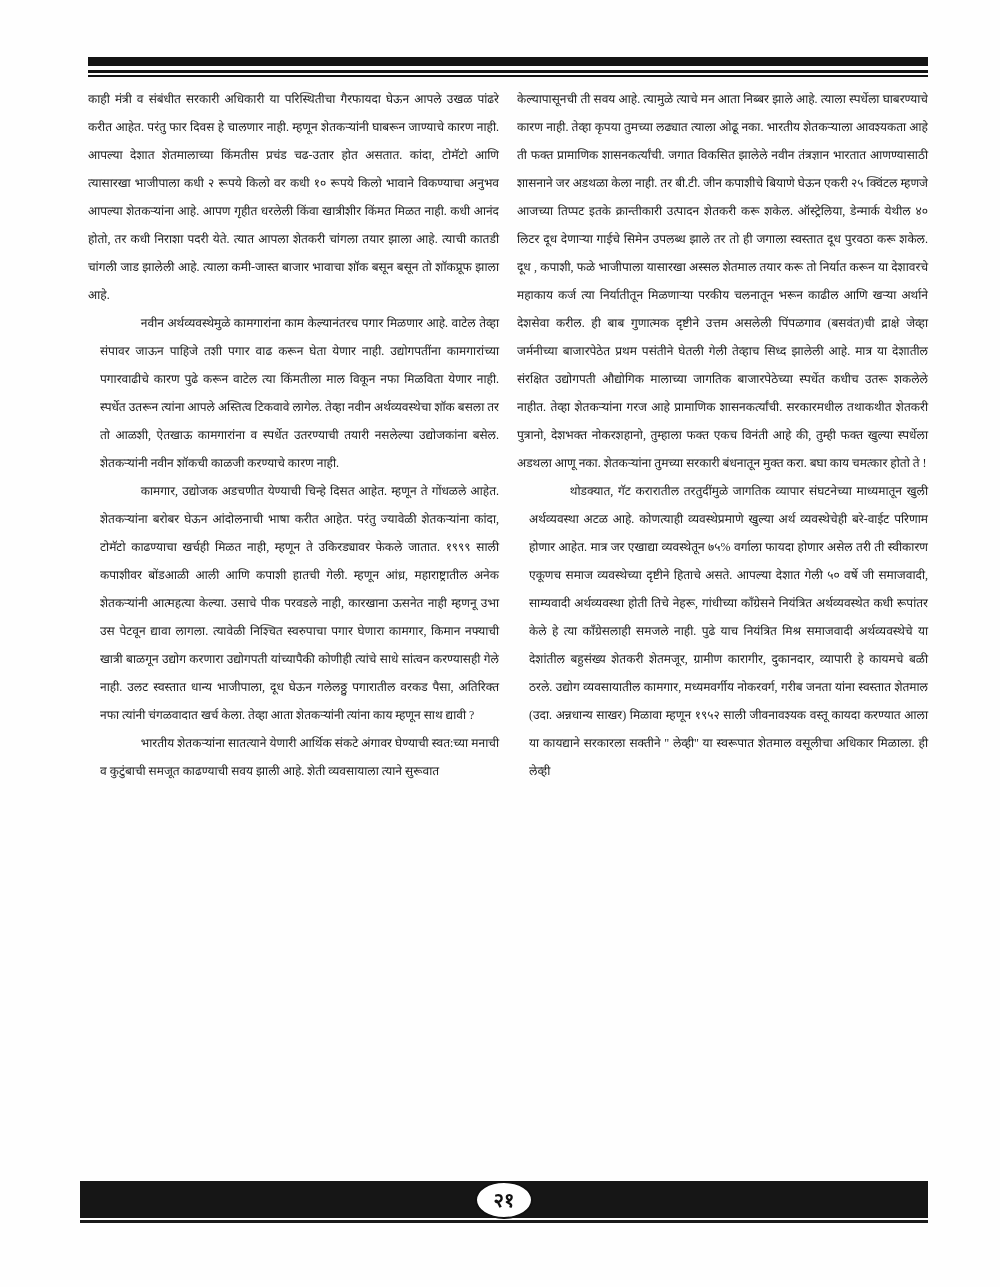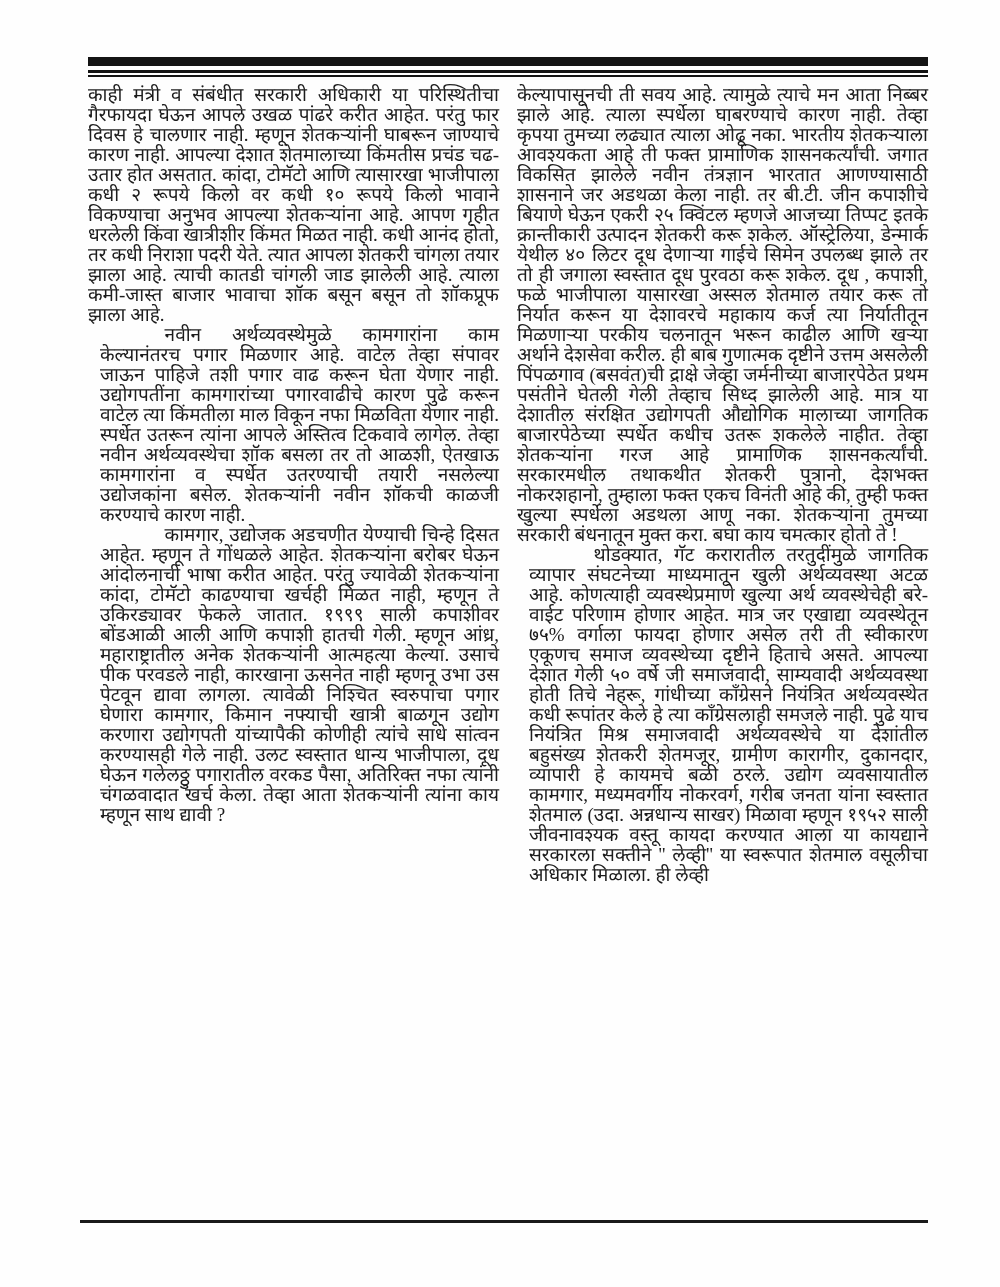--- a/index.html
+++ b/index.html
@@ -39,22 +39,22 @@
   }
 
   .columns {
     display: flex;
     gap: 18px;
     margin-top: 8px;
   }
 
   .col {
     flex: 1 1 0;
-    font-size: 19px;
-    line-height: 20px;
+    font-size: 12px;
+    line-height: 28px;
     text-align: justify;
   }
 
   .para {
     margin: 0;
   }
 
   .para.indent {
     text-indent: 3.4em;
     margin-left: 12px;
@@ -108,25 +108,31 @@
 
     <div class="rule-thick"></div>
     <div class="rule-double"></div>
 
     <div class="columns">
 
       <div class="col">
         <p class="para">काही मंत्री व संबंधीत सरकारी अधिकारी या परिस्थितीचा गैरफायदा घेऊन आपले उखळ पांढरे करीत आहेत. परंतु फार दिवस हे चालणार नाही. म्हणून शेतकऱ्यांनी घाबरून जाण्याचे कारण नाही. आपल्या देशात शेतमालाच्या किंमतीस प्रचंड चढ-उतार होत असतात. कांदा, टोमॅटो आणि त्यासारखा भाजीपाला कधी २ रूपये किलो वर कधी १० रूपये किलो भावाने विकण्याचा अनुभव आपल्या शेतकऱ्यांना आहे. आपण गृहीत धरलेली किंवा खात्रीशीर किंमत मिळत नाही. कधी आनंद होतो, तर कधी निराशा पदरी येते. त्यात आपला शेतकरी चांगला तयार झाला आहे. त्याची कातडी चांगली जाड झालेली आहे. त्याला कमी-जास्त बाजार भावाचा शॉक बसून बसून तो शॉकप्रूफ झाला आहे.</p>
         <p class="para indent">नवीन अर्थव्यवस्थेमुळे कामगारांना काम केल्यानंतरच पगार मिळणार आहे. वाटेल तेव्हा संपावर जाऊन पाहिजे तशी पगार वाढ करून घेता येणार नाही. उद्योगपतींना कामगारांच्या पगारवाढीचे कारण पुढे करून वाटेल त्या किंमतीला माल विकून नफा मिळविता येणार नाही. स्पर्धेत उतरून त्यांना आपले अस्तित्व टिकवावे लागेल. तेव्हा नवीन अर्थव्यवस्थेचा शॉक बसला तर तो आळशी, ऐतखाऊ कामगारांना व स्पर्धेत उतरण्याची तयारी नसलेल्या उद्योजकांना बसेल. शेतकऱ्यांनी नवीन शॉकची काळजी करण्याचे कारण नाही.</p>
         <p class="para indent">कामगार, उद्योजक अडचणीत येण्याची चिन्हे दिसत आहेत. म्हणून ते गोंधळले आहेत. शेतकऱ्यांना बरोबर घेऊन आंदोलनाची भाषा करीत आहेत. परंतु ज्यावेळी शेतकऱ्यांना कांदा, टोमॅटो काढण्याचा खर्चही मिळत नाही, म्हणून ते उकिरड्यावर फेकले जातात. १९९९ साली कपाशीवर बोंडआळी आली आणि कपाशी हातची गेली. म्हणून आंध्र, महाराष्ट्रातील अनेक शेतकऱ्यांनी आत्महत्या केल्या. उसाचे पीक परवडले नाही, कारखाना ऊसनेत नाही म्हणनू उभा उस पेटवून द्यावा लागला. त्यावेळी निश्चित स्वरुपाचा पगार घेणारा कामगार, किमान नफ्याची खात्री बाळगून उद्योग करणारा उद्योगपती यांच्यापैकी कोणीही त्यांचे साधे सांत्वन करण्यासही गेले नाही. उलट स्वस्तात धान्य भाजीपाला, दूध घेऊन गलेलठ्ठु पगारातील वरकड पैसा, अतिरिक्त नफा त्यांनी चंगळवादात खर्च केला. तेव्हा आता शेतकऱ्यांनी त्यांना काय म्हणून साथ द्यावी ?</p>
+        <p class="para indent">भारतीय शेतकऱ्यांना सातत्याने येणारी आर्थिक संकटे अंगावर घेण्याची स्वत:च्या मनाची व कुटुंबाची समजूत काढण्याची सवय झाली आहे. शेती व्यवसायाला त्याने सुरूवात</p>
       </div>
 
       <div class="col">
         <p class="para">केल्यापासूनची ती सवय आहे. त्यामुळे त्याचे मन आता निब्बर झाले आहे. त्याला स्पर्धेला घाबरण्याचे कारण नाही. तेव्हा कृपया तुमच्या लढ्यात त्याला ओढू नका. भारतीय शेतकऱ्याला आवश्यकता आहे ती फक्त प्रामाणिक शासनकर्त्यांची. जगात विकसित झालेले नवीन तंत्रज्ञान भारतात आणण्यासाठी शासनाने जर अडथळा केला नाही. तर बी.टी. जीन कपाशीचे बियाणे घेऊन एकरी २५ क्विंटल म्हणजे आजच्या तिप्पट इतके क्रान्तीकारी उत्पादन शेतकरी करू शकेल. ऑस्ट्रेलिया, डेन्मार्क येथील ४० लिटर दूध देणाऱ्या गाईचे सिमेन उपलब्ध झाले तर तो ही जगाला स्वस्तात दूध पुरवठा करू शकेल. दूध , कपाशी, फळे भाजीपाला यासारखा अस्सल शेतमाल तयार करू तो निर्यात करून या देशावरचे महाकाय कर्ज त्या निर्यातीतून मिळणाऱ्या परकीय चलनातून भरून काढील आणि खऱ्या अर्थाने देशसेवा करील. ही बाब गुणात्मक दृष्टीने उत्तम असलेली पिंपळगाव (बसवंत)ची द्राक्षे जेव्हा जर्मनीच्या बाजारपेठेत प्रथम पसंतीने घेतली गेली तेव्हाच सिध्द झालेली आहे. मात्र या देशातील संरक्षित उद्योगपती औद्योगिक मालाच्या जागतिक बाजारपेठेच्या स्पर्धेत कधीच उतरू शकलेले नाहीत. तेव्हा शेतकऱ्यांना गरज आहे प्रामाणिक शासनकर्त्यांची. सरकारमधील तथाकथीत शेतकरी पुत्रानो, देशभक्त नोकरशहानो, तुम्हाला फक्त एकच विनंती आहे की, तुम्ही फक्त खुल्या स्पर्धेला अडथला आणू नका. शेतकऱ्यांना तुमच्या सरकारी बंधनातून मुक्त करा. बघा काय चमत्कार होतो ते !</p>
         <p class="para indent">थोडक्यात, गॅट करारातील तरतुदींमुळे जागतिक व्यापार संघटनेच्या माध्यमातून खुली अर्थव्यवस्था अटळ आहे. कोणत्याही व्यवस्थेप्रमाणे खुल्या अर्थ व्यवस्थेचेही बरे-वाईट परिणाम होणार आहेत. मात्र जर एखाद्या व्यवस्थेतून ७५% वर्गाला फायदा होणार असेल तरी ती स्वीकारण एकूणच समाज व्यवस्थेच्या दृष्टीने हिताचे असते. आपल्या देशात गेली ५० वर्षे जी समाजवादी, साम्यवादी अर्थव्यवस्था होती तिचे नेहरू, गांधीच्या काँग्रेसने नियंत्रित अर्थव्यवस्थेत कधी रूपांतर केले हे त्या काँग्रेसलाही समजले नाही. पुढे याच नियंत्रित मिश्र समाजवादी अर्थव्यवस्थेचे या देशांतील बहुसंख्य शेतकरी शेतमजूर, ग्रामीण कारागीर, दुकानदार, व्यापारी हे कायमचे बळी ठरले. उद्योग व्यवसायातील कामगार, मध्यमवर्गीय नोकरवर्ग, गरीब जनता यांना स्वस्तात शेतमाल (उदा. अन्नधान्य साखर) मिळावा म्हणून १९५२ साली जीवनावश्यक वस्तू कायदा करण्यात आला या कायद्याने सरकारला सक्तीने '' लेव्ही'' या स्वरूपात शेतमाल वसूलीचा अधिकार मिळाला. ही लेव्ही</p>
       </div>
 
     </div>
   </div>
 
+  <div class="footer-bar">
+    <div class="page-number-ellipse">
+      <span>२१</span>
+    </div>
+  </div>
   <div class="footer-line"></div>
 
 </div>
 
 </body></html>

